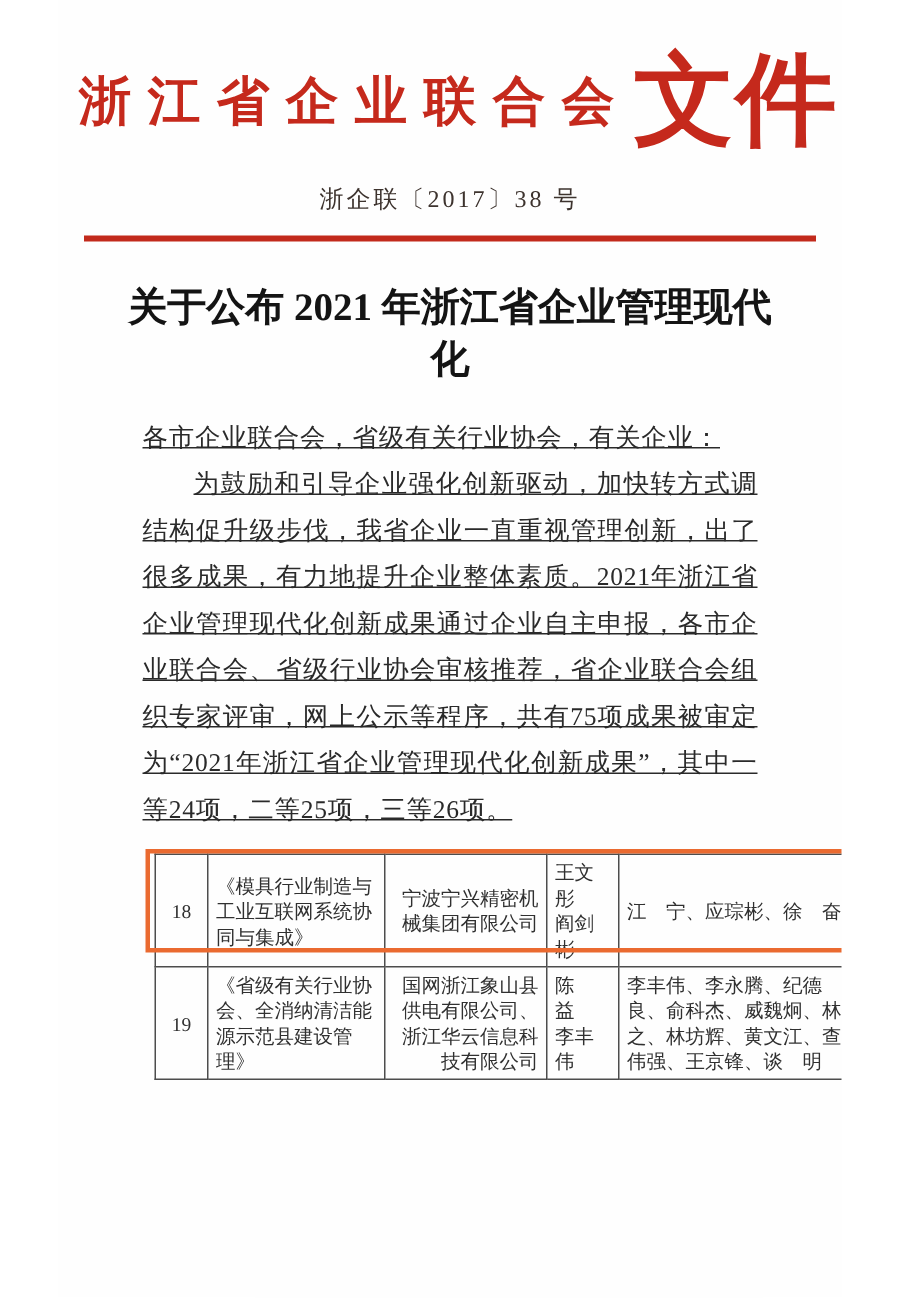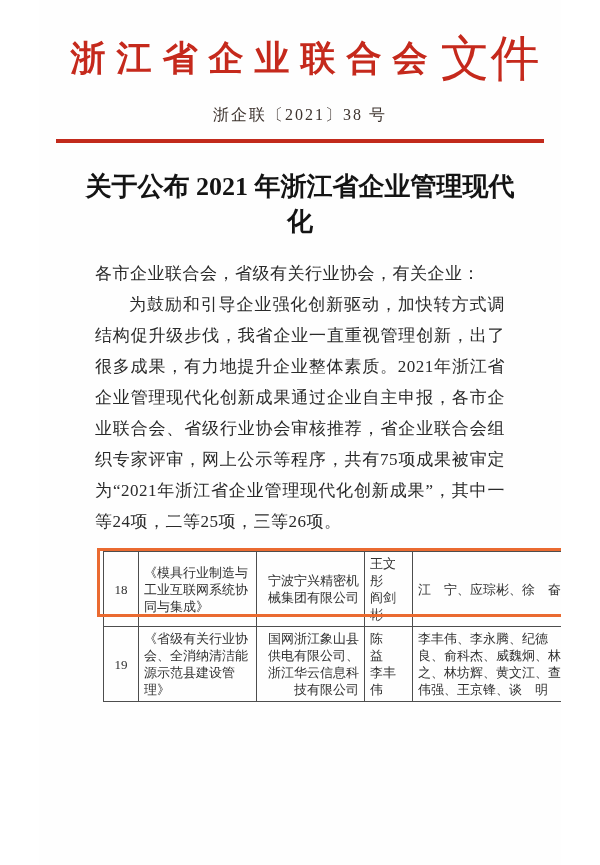--- a/index.html
+++ b/index.html
@@ -22,22 +22,22 @@
   .org-row{
     display:flex;align-items:center;justify-content:center;
   }
   .org-lines{
     font-weight:700;color:var(--red);
     font-size:35px;line-height:44px;
     letter-spacing:11px;text-indent:11px;
     white-space:nowrap;
   }
   .doc-type{
-    font-weight:400;color:var(--red);
-    font-size:49px;line-height:1;
+    font-weight:700;color:var(--red);
+    font-size:67px;line-height:1;
     letter-spacing:1px;
     margin-left:2px;
     white-space:nowrap;
   }
   .doc-number{
     margin-top:22px;text-align:center;
     font-size:16px;color:#3d332e;letter-spacing:2px;
   }
   .red-rule{
     margin:13px auto 0;width:488px;height:4px;
@@ -47,20 +47,21 @@
   .title{
     margin:26px 40px 0;text-align:center;
     font-size:26px;font-weight:700;line-height:35px;color:#141414;
   }
   
   .body-text{
     margin:19px 56px 0;
     font-size:17px;line-height:31px;
     text-align:justify;color:#2a2a2a;
     letter-spacing:0.5px;
+    text-decoration:underline;
   }
   .body-text p{margin:0;}
   .indent{text-indent:2em;}
   
   .table-wrap{
     position:relative;
     margin:14px 0 0 64px;
     width:464px;
   }
   table.results{
@@ -92,21 +93,21 @@
 
 <div class="page">
 
   <div class="header">
     <div class="org-row">
       <div class="org-lines">
         <div>浙江省企业联合会</div>
       </div>
       <div class="doc-type">文件</div>
     </div>
-    <div class="doc-number">浙企联〔2021〕38 号</div>
+    <div class="doc-number">浙企联〔2017〕38 号</div>
     <div class="red-rule"></div>
   </div>
 
   <div class="title">
     <div>关于公布 2021 年浙江省企业管理现代化</div>
   </div>
 
   <div class="body-text">
     <p>各市企业联合会，省级有关行业协会，有关企业：</p>
     <p class="indent">为鼓励和引导企业强化创新驱动，加快转方式调结构促升级步伐，我省企业一直重视管理创新，出了很多成果，有力地提升企业整体素质。2021年浙江省企业管理现代化创新成果通过企业自主申报，各市企业联合会、省级行业协会审核推荐，省企业联合会组织专家评审，网上公示等程序，共有75项成果被审定为“2021年浙江省企业管理现代化创新成果”，其中一等24项，二等25项，三等26项。</p>

